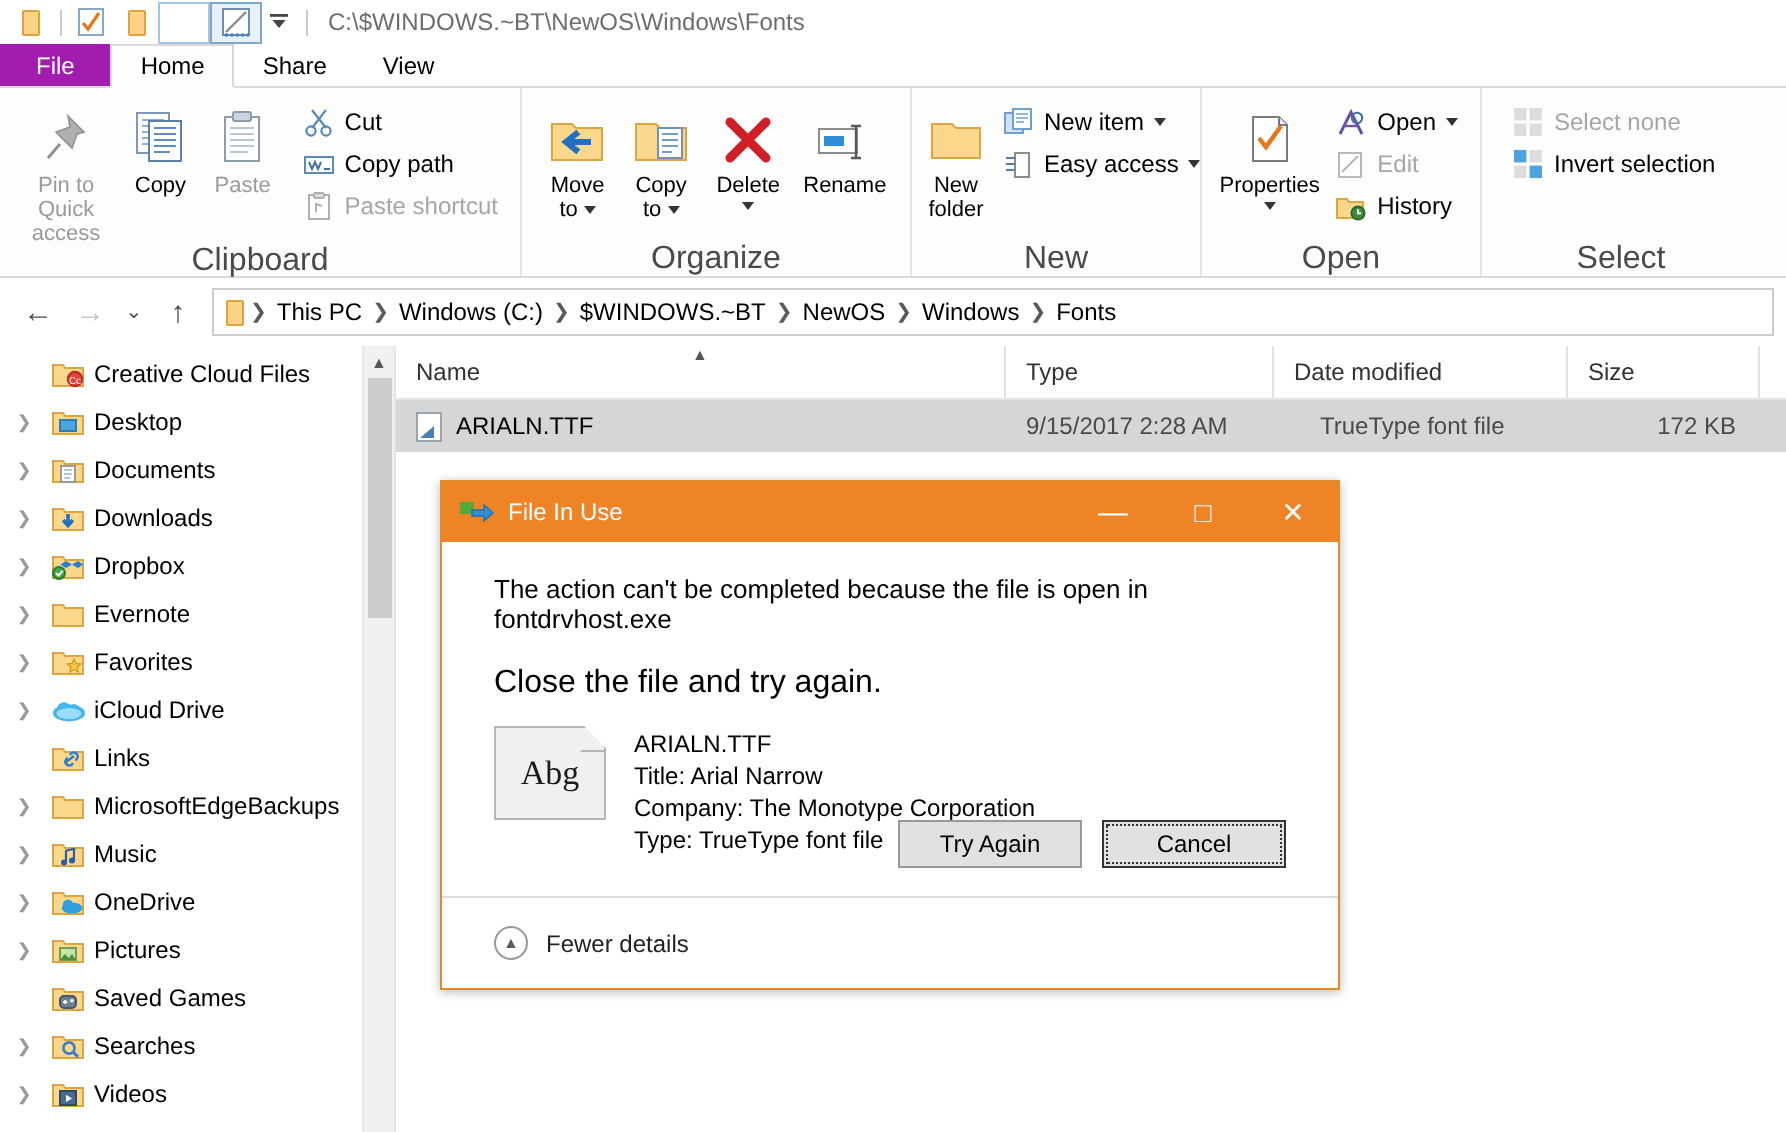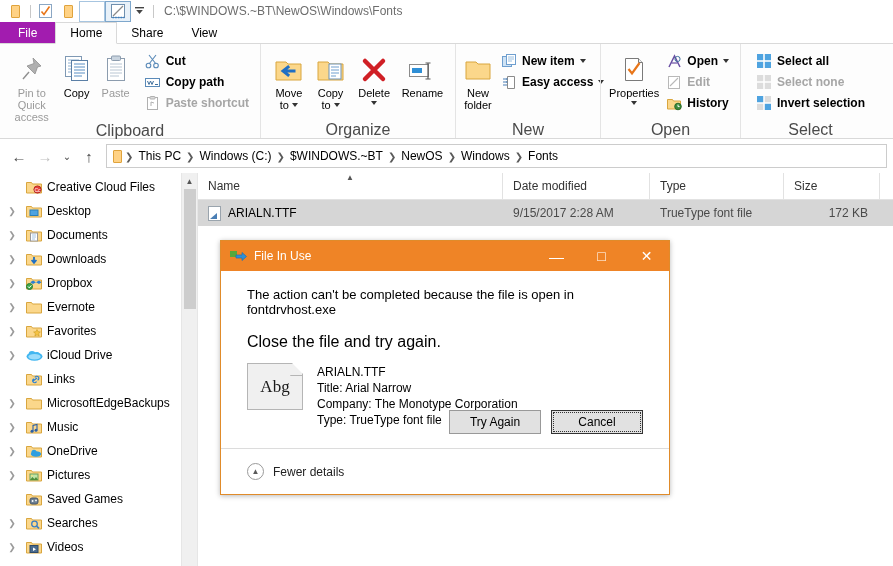--- a/index.html
+++ b/index.html
@@ -109,21 +109,21 @@
   }
   .bigbtn {
     width: 58px;
     display:flex; flex-direction:column; align-items:center;
     padding-top: 3px;
     font-size: 11px; line-height: 12px; text-align:center;
     color:#000; cursor:default;
   }
   .bigbtn .bico { height: 32px; display:flex; align-items:flex-end; justify-content:center; margin-bottom:3px;}
   .bigbtn.dim { color: #9a9a9a; }
-  .smallcol { display:flex; flex-direction:column; gap:1px; padding-top: 2px; font-weight: bold; }
+  .smallcol { display:flex; flex-direction:column; gap:1px; padding-top: 2px; }
   .smallbtn {
     display:flex; align-items:center; gap:5px;
     height: 20px; padding: 0 4px;
     font-size: 12px; color:#000; white-space:nowrap; cursor:default;
   }
   .smallbtn.dim { color:#a6a6a6; }
   .smallbtn .sico { width:16px; height:16px; display:flex; align-items:center; justify-content:center; flex:0 0 16px;}
   .caret-d { width:0;height:0;border-left:3px solid transparent;border-right:3px solid transparent;border-top:4px solid #333; }
 
   
@@ -565,31 +565,20 @@
             <span>History</span>
           </div>
         </div>
       </div>
       <div class="rgroup-label">Open</div>
     </div>
 
     <div class="rgroup" style="width:140px">
       <div class="rgroup-body">
         <div class="smallcol" style="margin-left:4px">
-          <div class="smallbtn">
-            <span class="sico">
-              <svg width="14" height="14" viewBox="0 0 14 14">
-                <rect x="0" y="0" width="6.2" height="6.2" fill="#4ea3e0"></rect>
-                <rect x="7.8" y="0" width="6.2" height="6.2" fill="#4ea3e0"></rect>
-                <rect x="0" y="7.8" width="6.2" height="6.2" fill="#4ea3e0"></rect>
-                <rect x="7.8" y="7.8" width="6.2" height="6.2" fill="#4ea3e0"></rect>
-              </svg>
-            </span>
-            <span>Select all</span>
-          </div>
           <div class="smallbtn dim">
             <span class="sico">
               <svg width="14" height="14" viewBox="0 0 14 14">
                 <rect x="0" y="0" width="6.2" height="6.2" fill="#dcdcdc"></rect>
                 <rect x="7.8" y="0" width="6.2" height="6.2" fill="#dcdcdc"></rect>
                 <rect x="0" y="7.8" width="6.2" height="6.2" fill="#dcdcdc"></rect>
                 <rect x="7.8" y="7.8" width="6.2" height="6.2" fill="#dcdcdc"></rect>
               </svg>
             </span>
             <span>Select none</span>
@@ -848,25 +837,25 @@
         <div class="thumb"></div>
       </div>
     </div>
 
     <div class="filepane">
       <div class="colhdr">
         <div class="col" style="width:305px">
           <span class="sortcaret">▲</span>
           <span>Name</span>
         </div>
+        <div class="col" style="width:134px">
+          <span>Type</span>
+        </div>
         <div class="col" style="width:147px">
           <span>Date modified</span>
-        </div>
-        <div class="col" style="width:134px">
-          <span>Type</span>
         </div>
         <div class="col" style="width:96px">
           <span>Size</span>
         </div>
       </div>
 
       <div class="frow">
         <div class="fcell" style="width:305px">
           <span class="ttf-mini"></span>
           <span>ARIALN.TTF</span>

